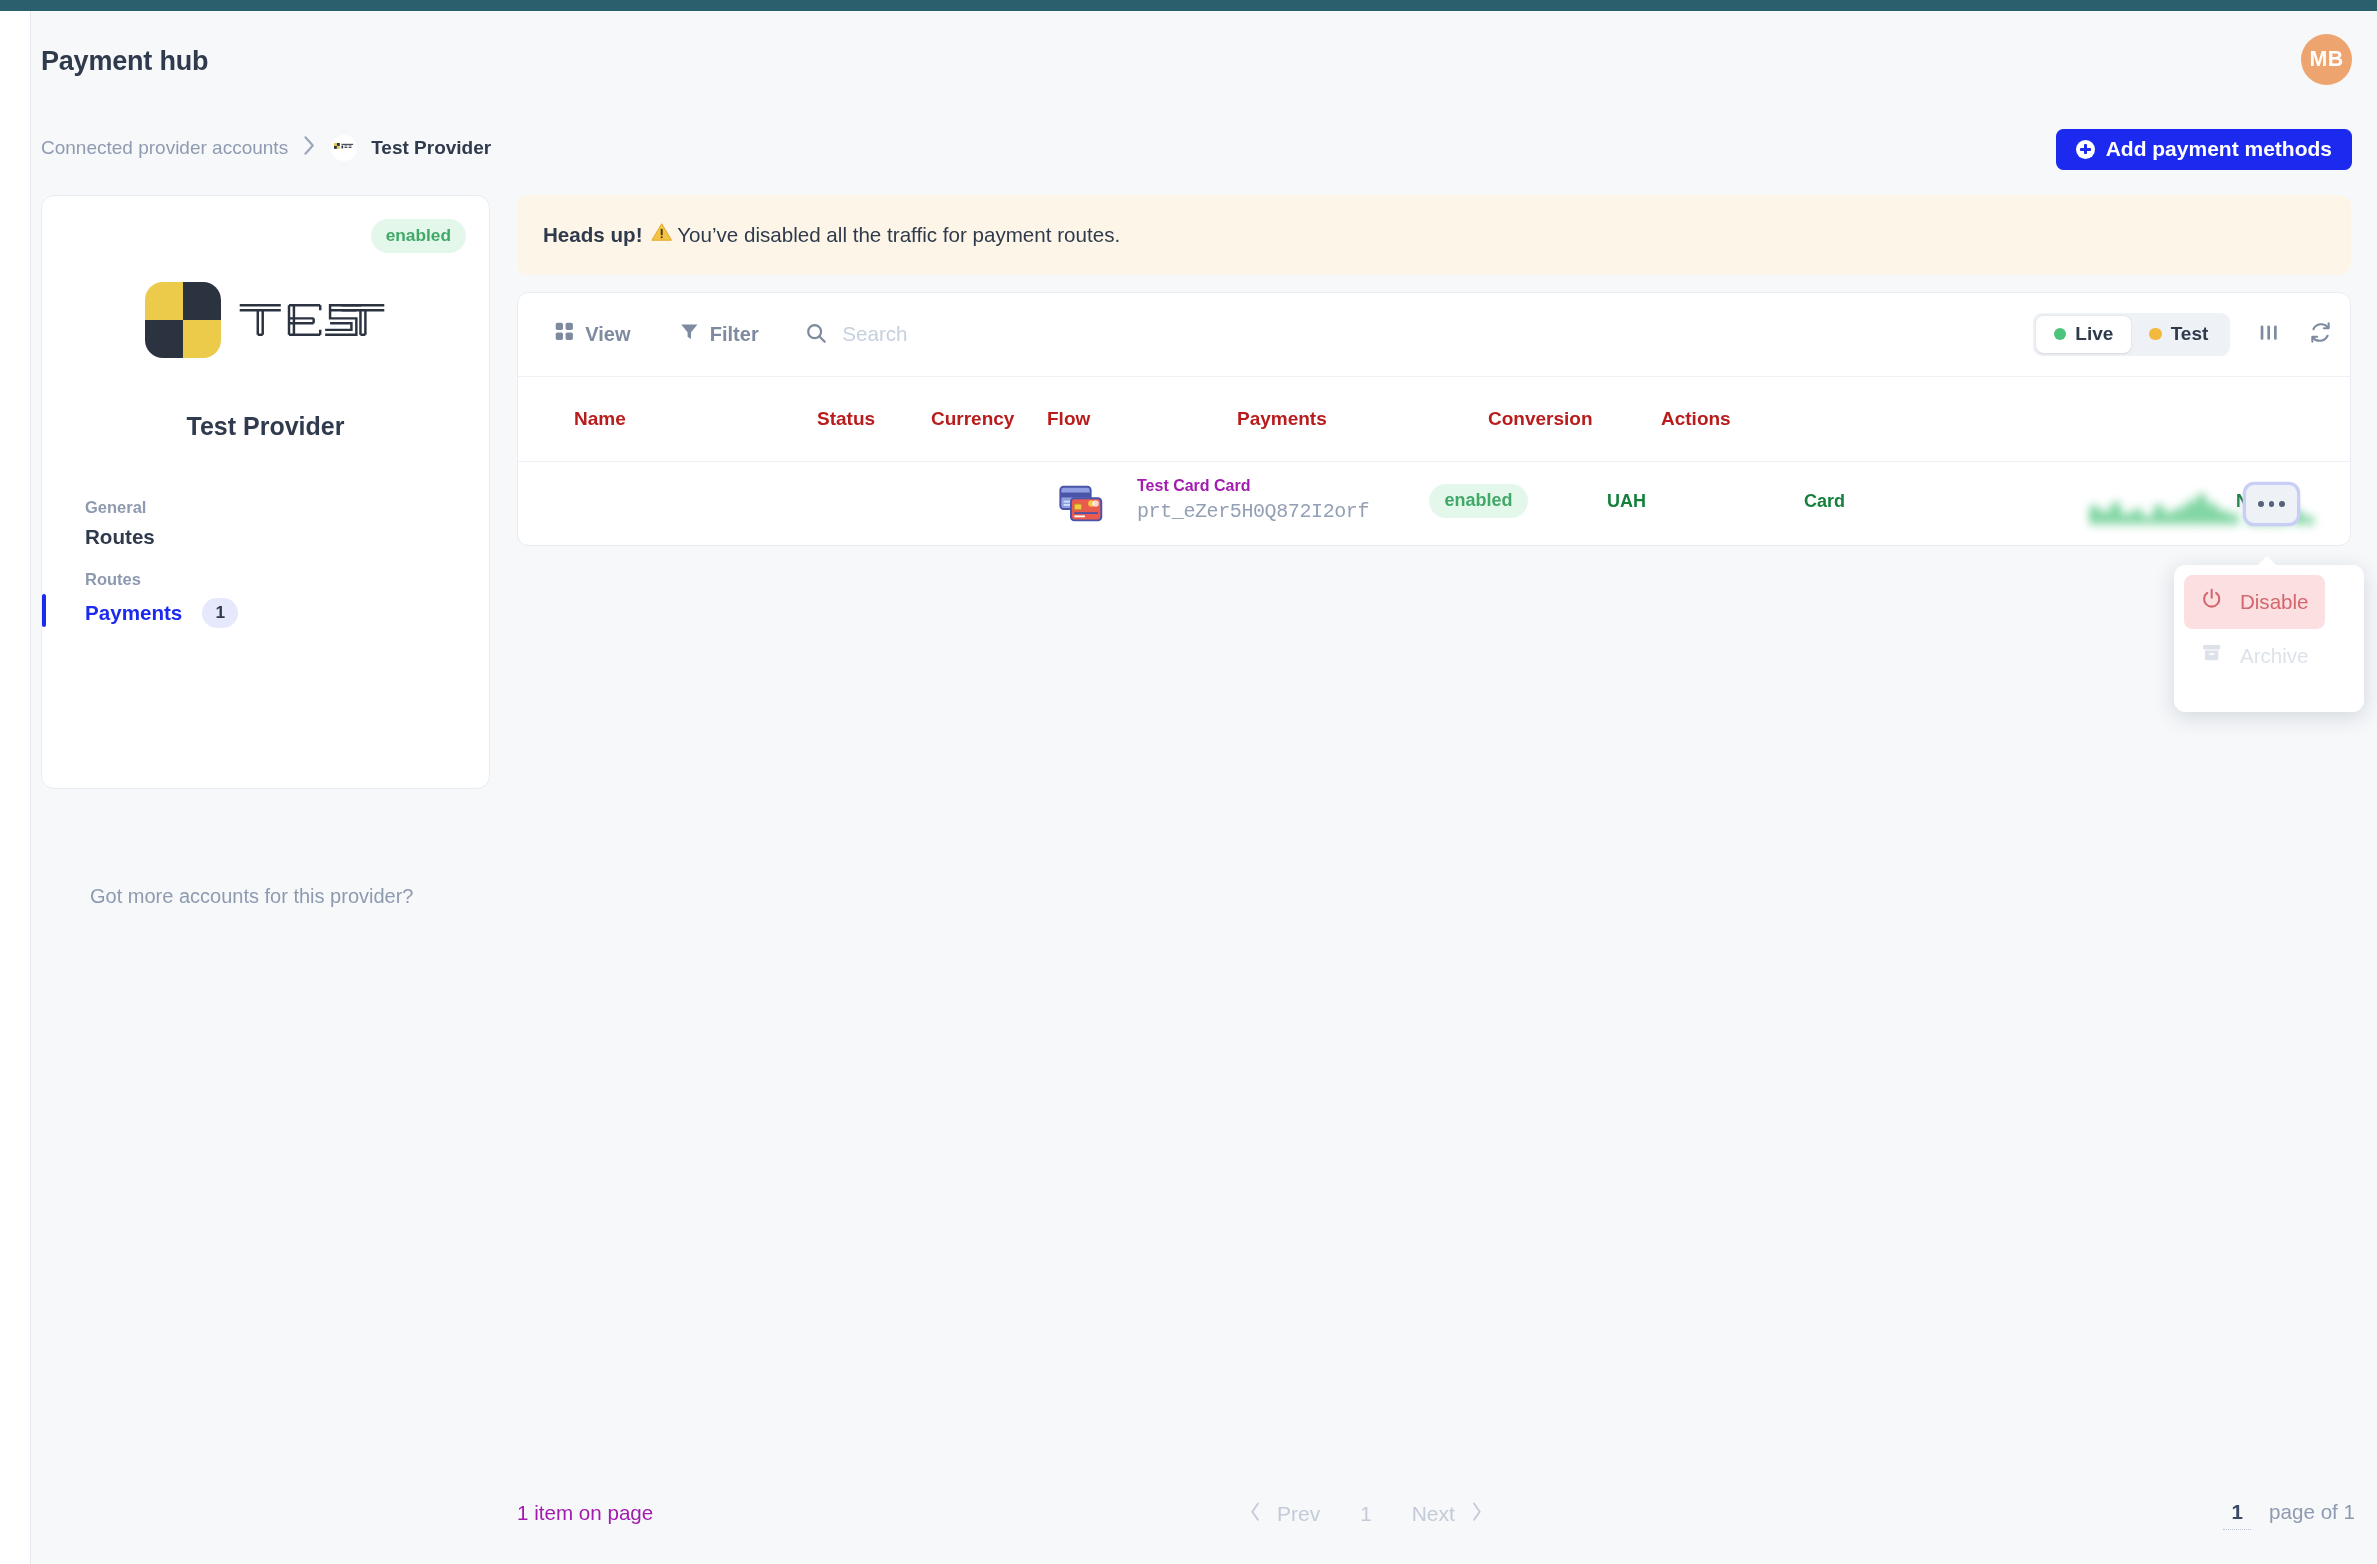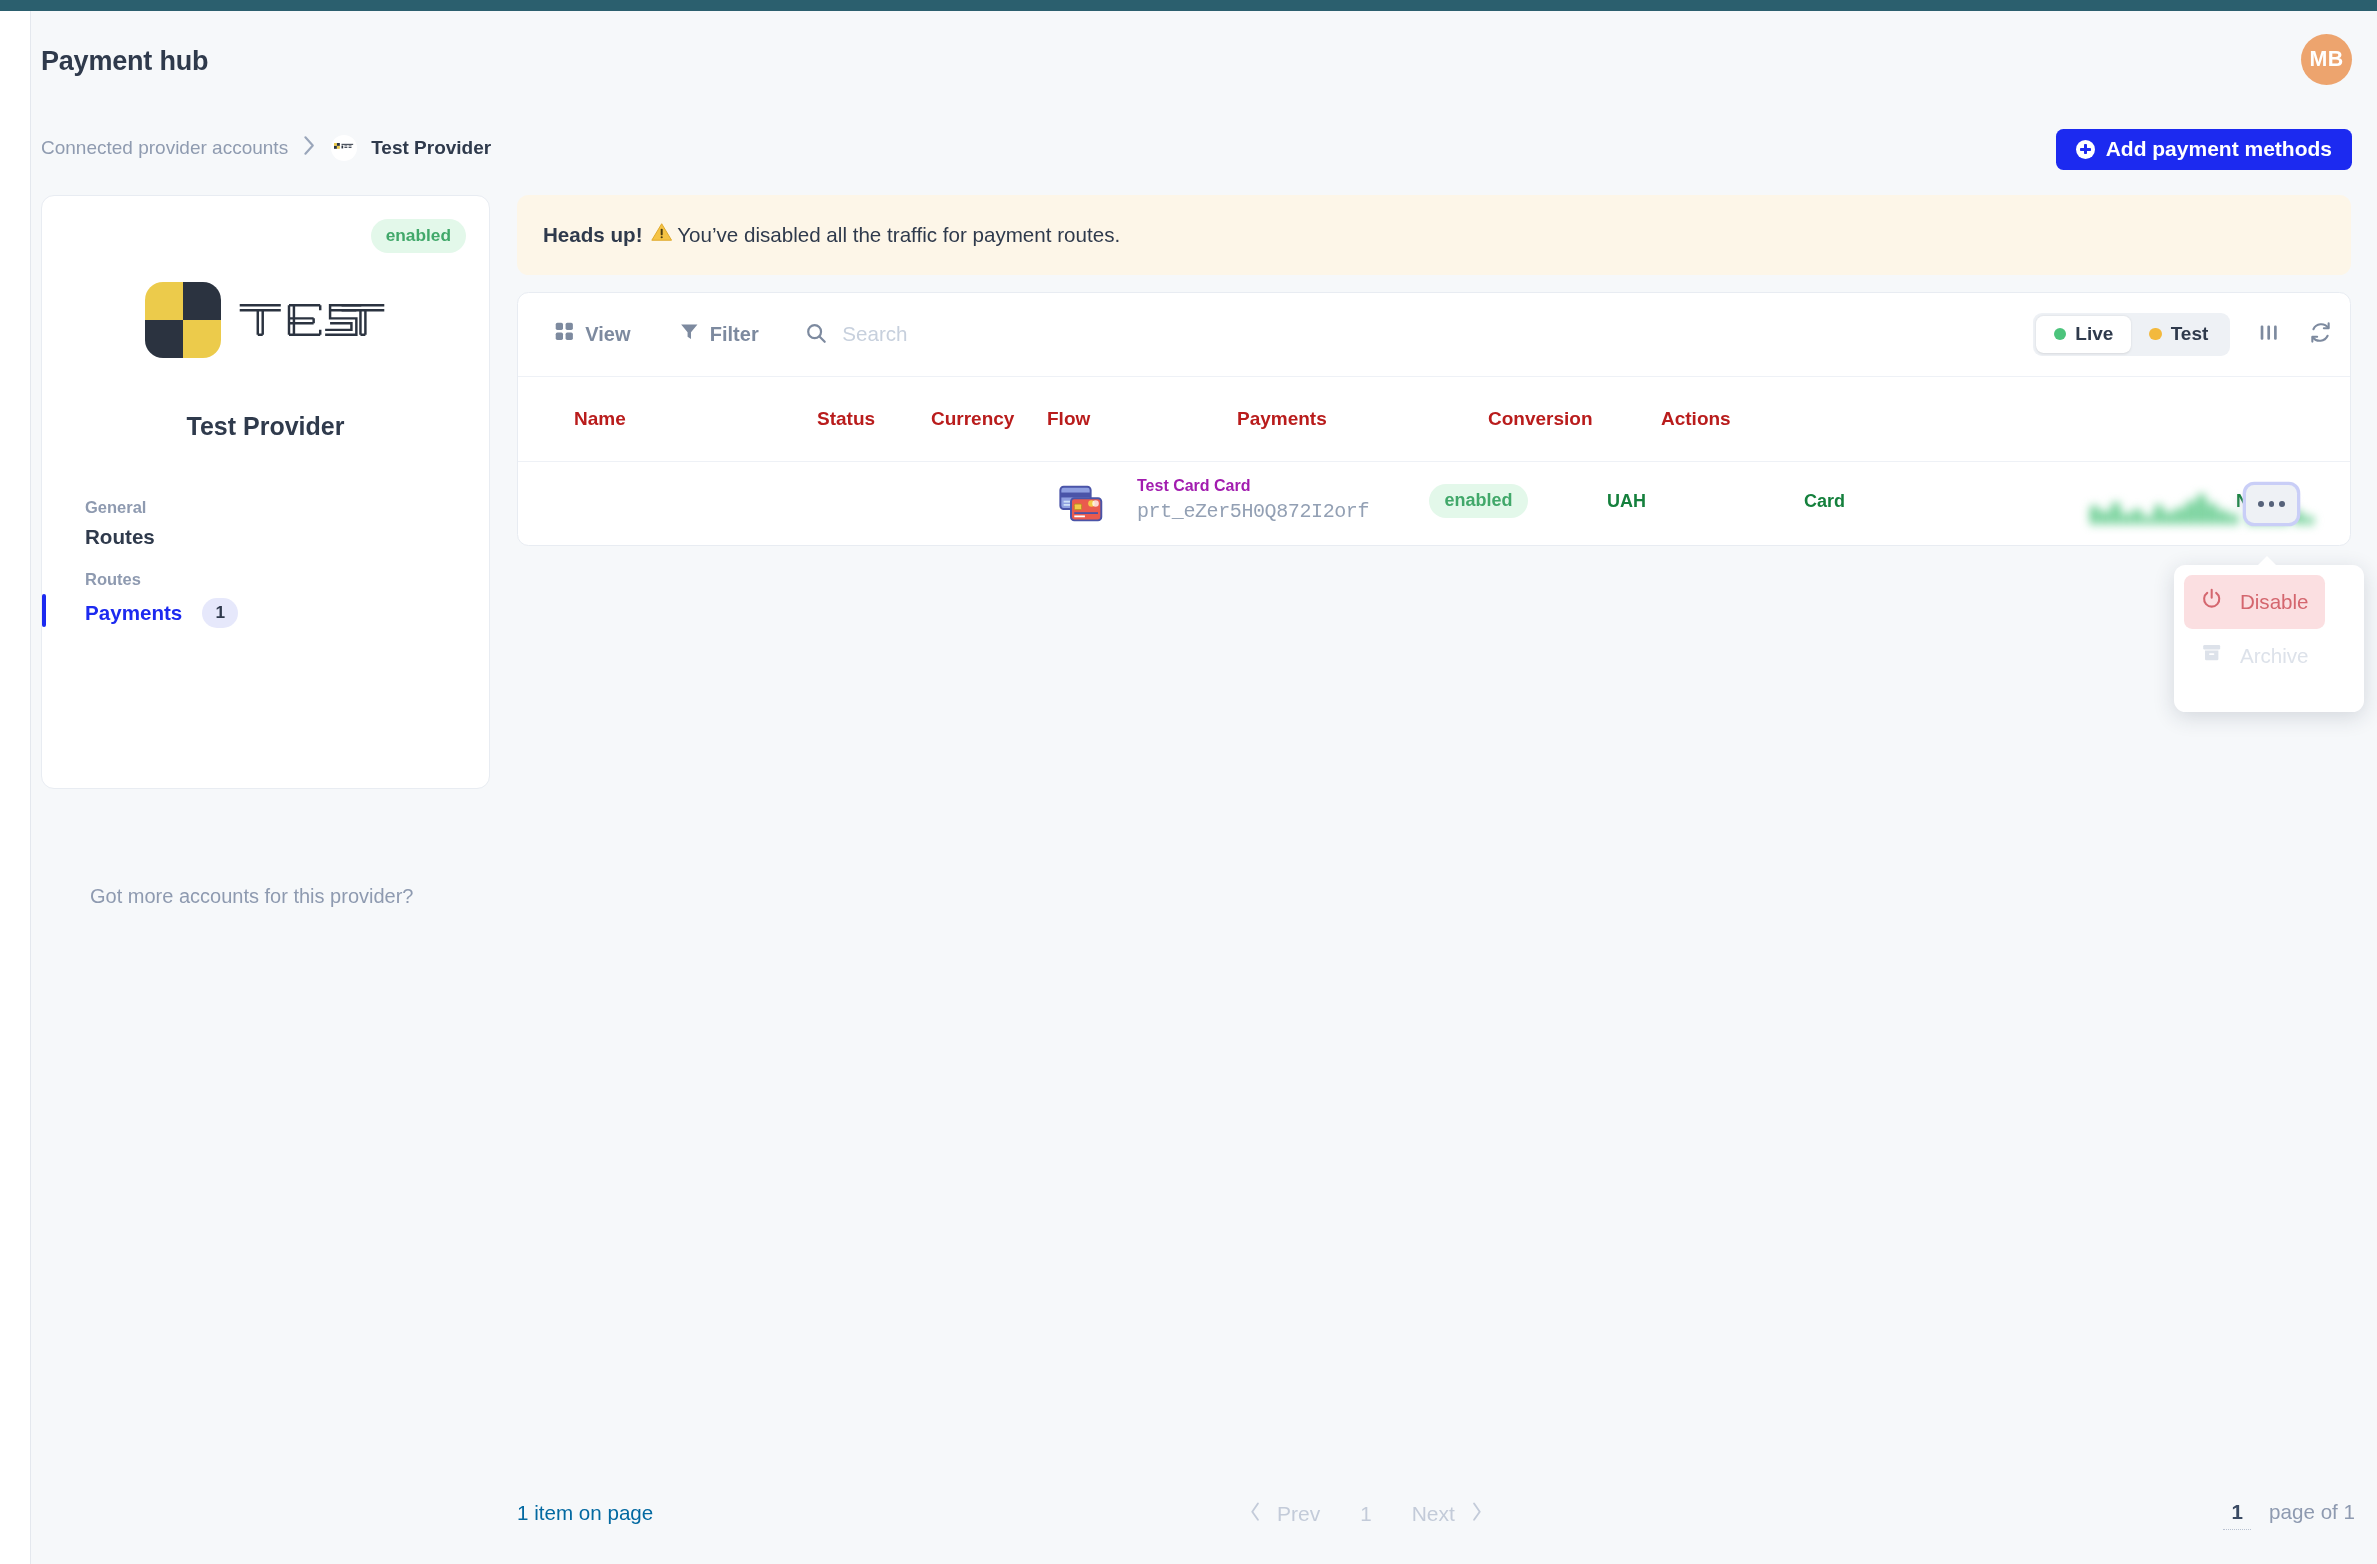--- a/index.html
+++ b/index.html
@@ -266,21 +266,21 @@
   }
   .menu-item.danger { background:#fbdfe1; color:#d4666e; }
   .menu-item.disabled { color:#dde2ea; cursor:default; }
 
   
   .footer {
     position:absolute; left:0; bottom:0; width:100%; height:99px;
   }
   .f-items {
     position:absolute; left:486px; top:36px;
-    font-size:20.6px; color:#0369a1;
+    font-size:20.6px; color:#a21caf;
   }
   .pager {
     position:absolute; left:1218px; top:36px;
     display:flex; align-items:center; gap:40px;
     font-size:20.6px; color:#c3cbd9;
   }
   .pg-btn {
     display:flex; align-items:center; gap:15px;
     background:none; border:none; color:#c3cbd9; font-size:21px; cursor:default;
     font-family:"Liberation Sans", sans-serif;

